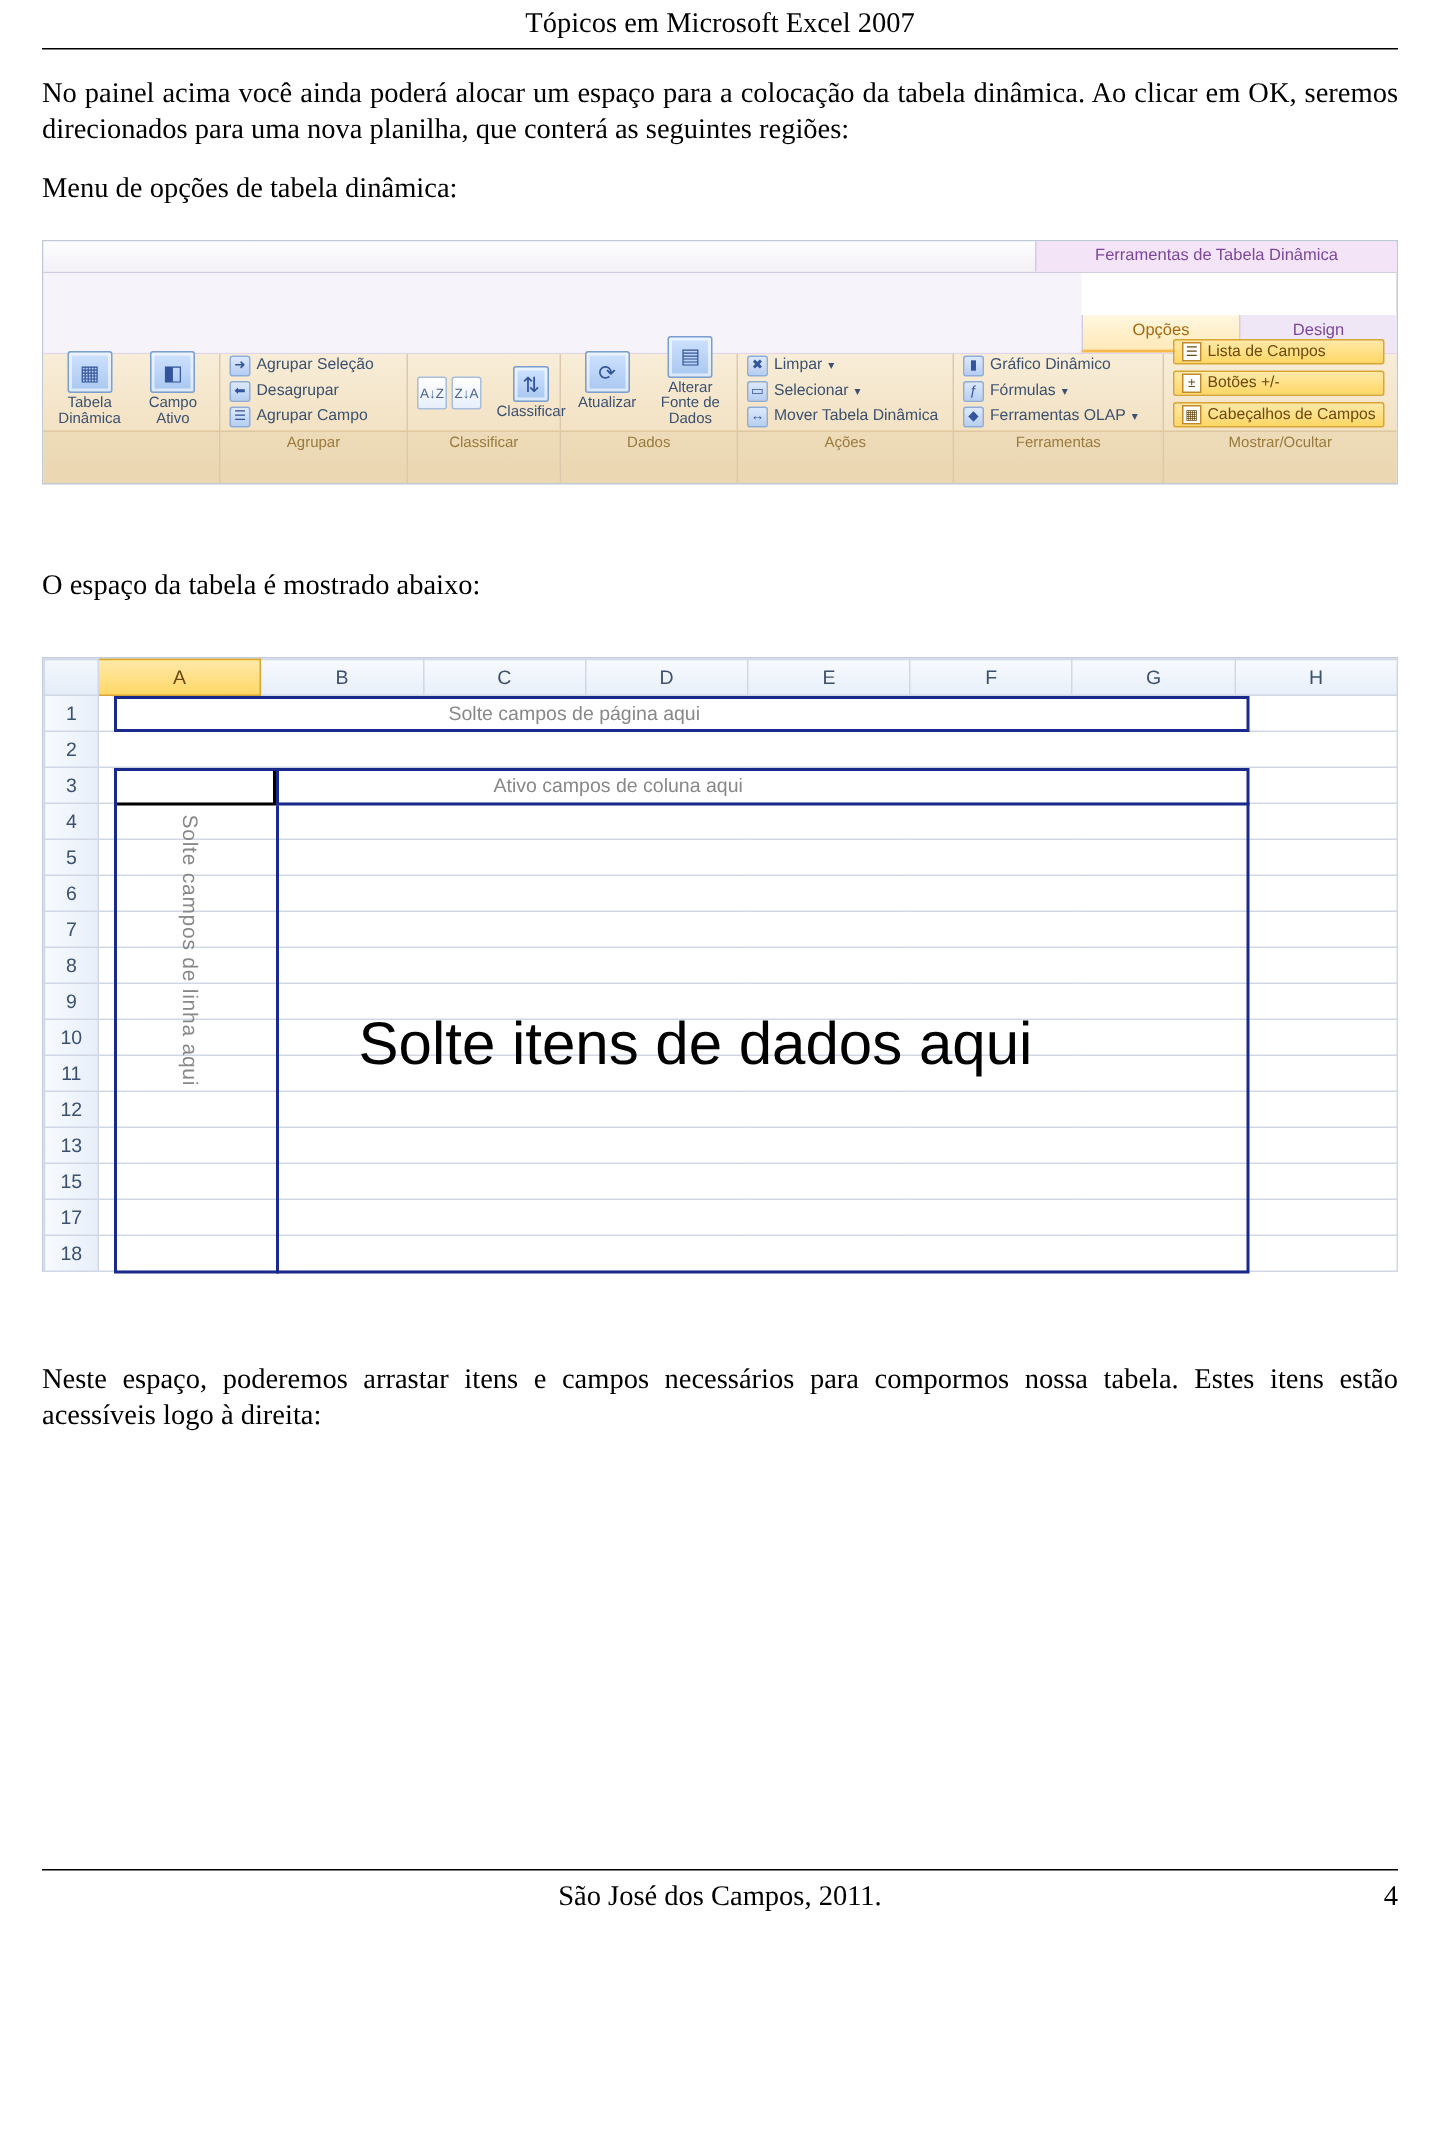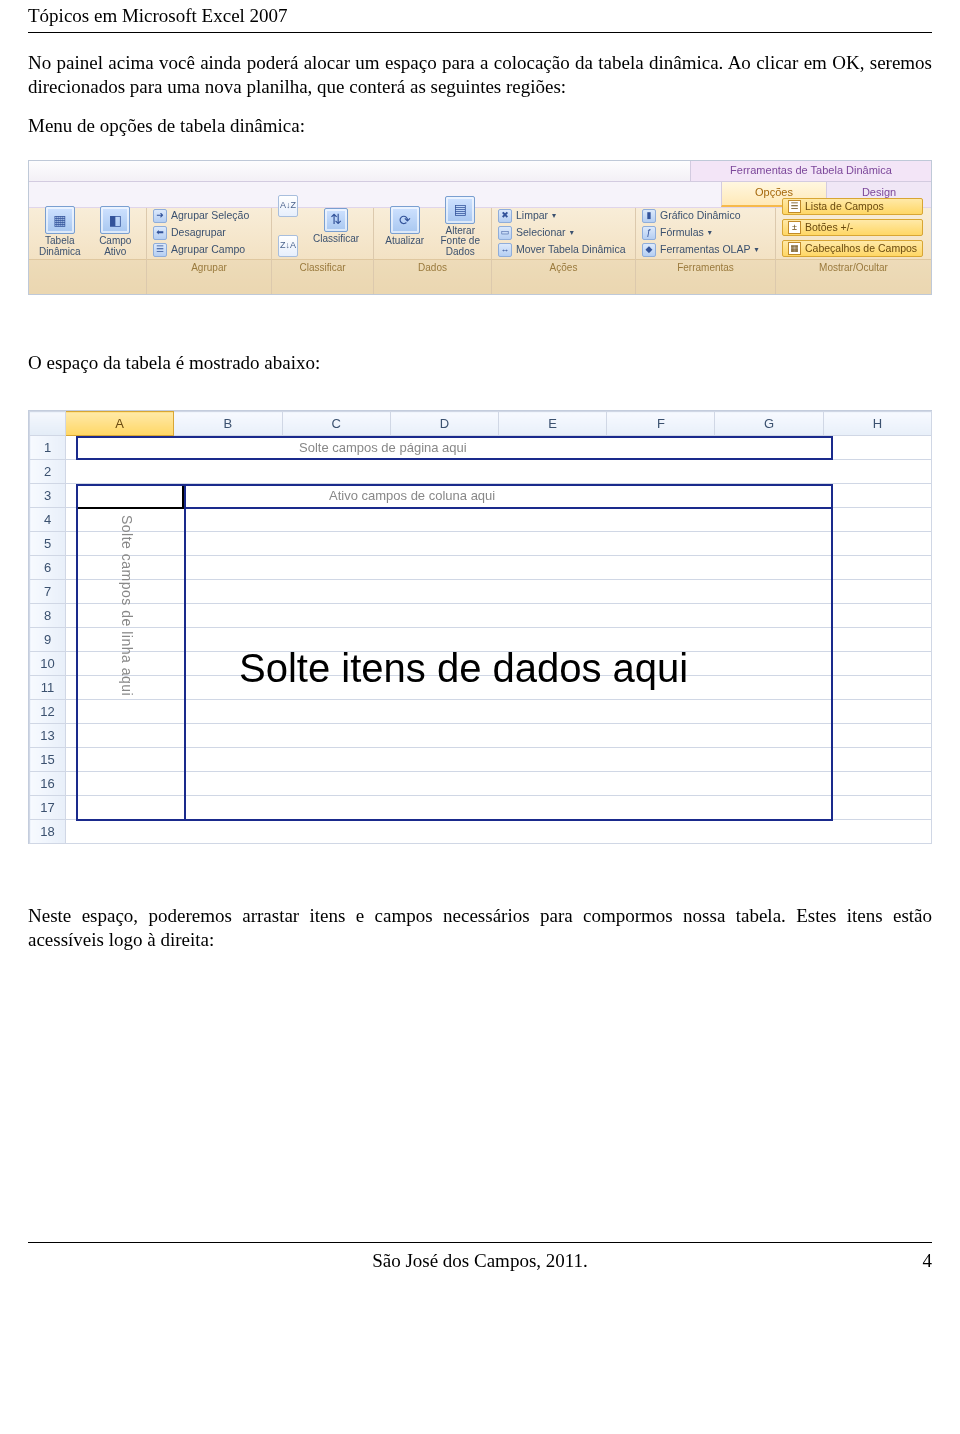--- a/index.html
+++ b/index.html
@@ -9,20 +9,21 @@
     width: 960px;
     margin: 0 auto;
     color: #000;
     font-size: 19px;
     line-height: 1.25;
   }
   .page {
     padding: 0 28px 0 28px;
   }
   .header-title {
+    text-align: center;
     font-size: 19px;
     padding-top: 4px;
     padding-bottom: 2px;
   }
   .hr {
     border: 0;
     border-top: 1px solid #000;
     margin: 2px 0 18px 0;
   }
   .para {
@@ -67,20 +68,21 @@
     flex: 1;
     background: #f6f3fa;
   }
   .tab {
     width: 105px;
     text-align: center;
     padding: 4px 0 5px 0;
     color: #7c479a;
     background: #f0e7f6;
     border-left: 1px solid #d3cbe0;
+    margin-top: 28px;
   }
   .tab.active {
     background: linear-gradient(#fff7e0, #ffe9b8);
     color: #a5680c;
     border-bottom: 2px solid #f6b94a;
   }
   .ribbon-body {
     display: flex;
     height: 86px;
     background: linear-gradient(#f8edd8, #f3e2c4 58%, #eedab5);
@@ -150,22 +152,21 @@
     height: 14px;
     background: linear-gradient(#dce9fb,#b5cef2);
     border: 1px solid #8fadda;
     border-radius: 2px;
     flex-shrink: 0;
     display:flex;align-items:center;justify-content:center;
     font-size:9px;color:#33539a;
   }
   .sortpair {
     display: flex;
-    flex-direction: column;
-    gap: 18px;
+    gap: 3px;
     margin-right: 4px;
   }
   .sortbtn {
     width: 20px; height: 22px;
     background: linear-gradient(#fff,#e7effc);
     border: 1px solid #a8bedd;
     display:flex;align-items:center;justify-content:center;
     font-size:9px;color:#4a628c;
     border-radius:2px;
   }
@@ -513,24 +514,20 @@
             </tr>
         <tr>
               <th class="rowh">13</th>
               <td colspan="8"></td>
             </tr>
         <tr>
               <th class="rowh">15</th>
               <td colspan="8"></td>
             </tr>
         <tr>
-              <th class="rowh">16</th>
-              <td colspan="8"></td>
-            </tr>
-        <tr>
               <th class="rowh">17</th>
               <td colspan="8"></td>
             </tr>
         <tr>
               <th class="rowh">18</th>
               <td colspan="8"></td>
             </tr>
       </tbody>
         </table>
 

